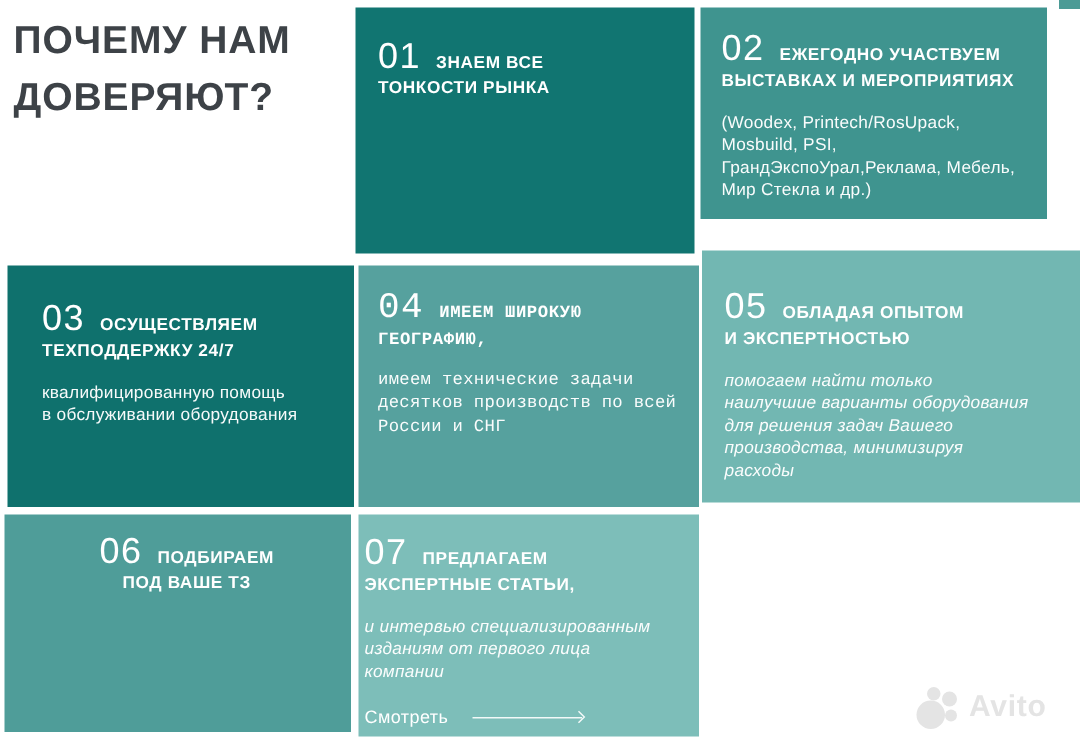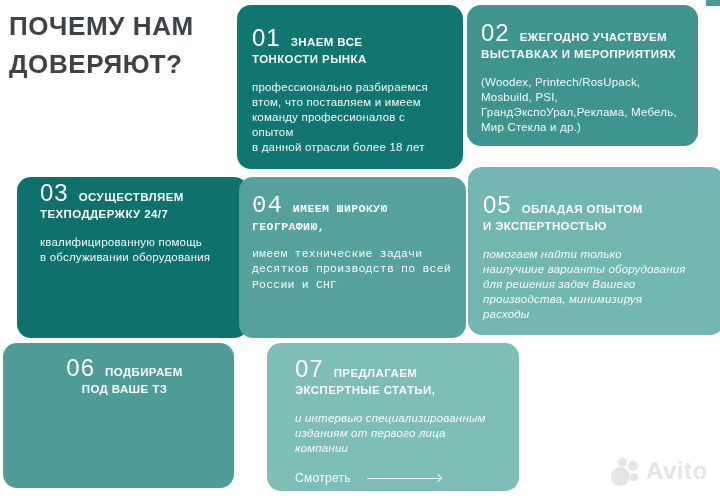--- a/index.html
+++ b/index.html
@@ -6,29 +6,29 @@
   .stage {
     position:relative; width:720px; height:499px; background:#ffffff;
     font-family:"Liberation Sans", sans-serif; overflow:hidden;
   }
   .page-title {
     position:absolute; left:9px; top:8px; width:225px; margin:0;
     font-size:26px; line-height:1.45; font-weight:700; letter-spacing:0.6px;
     color:#3d4247; white-space:pre-line;
   }
   .card {
-    position:absolute; border-radius:14px; color:#ffffff; box-sizing:border-box;
+    position:absolute; border-radius:0; color:#ffffff; box-sizing:border-box;
   }
   .c1 { left:237px; top:5px;   width:226px; height:164px; padding:21px 14px 0 15px; }
   .c2 { left:467px; top:5px;   width:231px; height:141px; padding:16px 12px 0 14px; }
-  .c3 { left:17px;   top:177px; width:231px; height:161px; padding:4px 12px 0 23px; }
+  .c3 { left:5px;   top:177px; width:231px; height:161px; padding:24px 12px 0 23px; }
   .c4 { left:239px; top:177px; width:227px; height:161px; padding:17px 12px 0 13px;font-family:Liberation Mono, monospace; }
   .c5 { left:468px; top:167px; width:256px; height:168px; padding:26px 12px 0 15px; }
   .c6 { left:3px;   top:343px; width:231px; height:145px; padding:13px 12px 0 24px;text-align:center; }
-  .c7 { left:239px; top:343px; width:252px; height:148px; padding:14px 12px 0 28px;margin-left:28px; }
+  .c7 { left:239px; top:343px; width:227px; height:148px; padding:14px 12px 0 4px; }
   .head { margin:0; font-size:11.5px; font-weight:700; line-height:1.5;
           letter-spacing:0.4px; text-transform:uppercase; }
   .num  { font-size:24px; font-weight:400; line-height:1; letter-spacing:1px;
           margin-right:10px; }
   .ttl  { white-space:pre-line; }
   .body { margin:11px 0 0 0; font-size:11.5px; line-height:1.32;
           letter-spacing:0.2px; white-space:pre-line; color:rgba(255,255,255,0.97); }
   .body.italic { font-style:italic; }
   .link { margin-top:15px; display:flex; align-items:center; cursor:pointer; }
   .link-label { font-size:12px; letter-spacing:0.3px; }
@@ -40,39 +40,35 @@
                    border-right:1px solid rgba(255,255,255,0.9);
                    transform:rotate(45deg); }
   .corner-patch { position:absolute; left:706px; top:0; width:14px; height:6px; background:#4c9b96; }
   .watermark { position:absolute; left:609px; top:456px; display:flex; align-items:center; }
   .wm-circles { position:relative; width:34px; height:30px; display:inline-block; }
   .wm-circles i { position:absolute; border-radius:50%; background:#e4e4e4; }
   .wm-c1 { left:9px;  top:2px;  width:9px;  height:9px;  }
   .wm-c2 { left:19px; top:5px;  width:10px; height:10px; }
   .wm-c3 { left:2px;  top:11px; width:19px; height:19px; }
   .wm-c4 { left:21px; top:17px; width:8px;  height:8px;  }
-  .wm-text { font-size:24px; font-weight:700; color:#e4e4e4; letter-spacing:0.5px; margin-left:3px; }
+  .wm-text { font-size:20px; font-weight:700; color:#e4e4e4; letter-spacing:0.5px; margin-left:3px; }
 </style>
 </head>
 <body>
 
 <div class="stage">
 
   <h1 class="page-title">ПОЧЕМУ НАМ
 ДОВЕРЯЮТ?</h1>
 
   <div class="corner-patch"></div>
 
   <div class="card c1" style="background: rgb(17, 117, 113);">
     <p class="head"><span class="num">01</span><span class="ttl">ЗНАЕМ ВСЕ
 ТОНКОСТИ РЫНКА</span></p>
-    <p class="body">профессионально разбираемся
-втом, что поставляем и имеем
-команду профессионалов с опытом
-в данной отрасли более 18 лет</p>
   </div>
 
   <div class="card c2" style="background: rgb(63, 148, 143);">
     <p class="head"><span class="num">02</span><span class="ttl">ЕЖЕГОДНО УЧАСТВУЕМ
 ВЫСТАВКАХ И МЕРОПРИЯТИЯХ</span></p>
     <p class="body">(Woodex, Printech/RosUpack,
 Mosbuild, PSI,
 ГрандЭкспоУрал,Реклама, Мебель,
 Мир Стекла и др.)</p>
     <div class="link">

